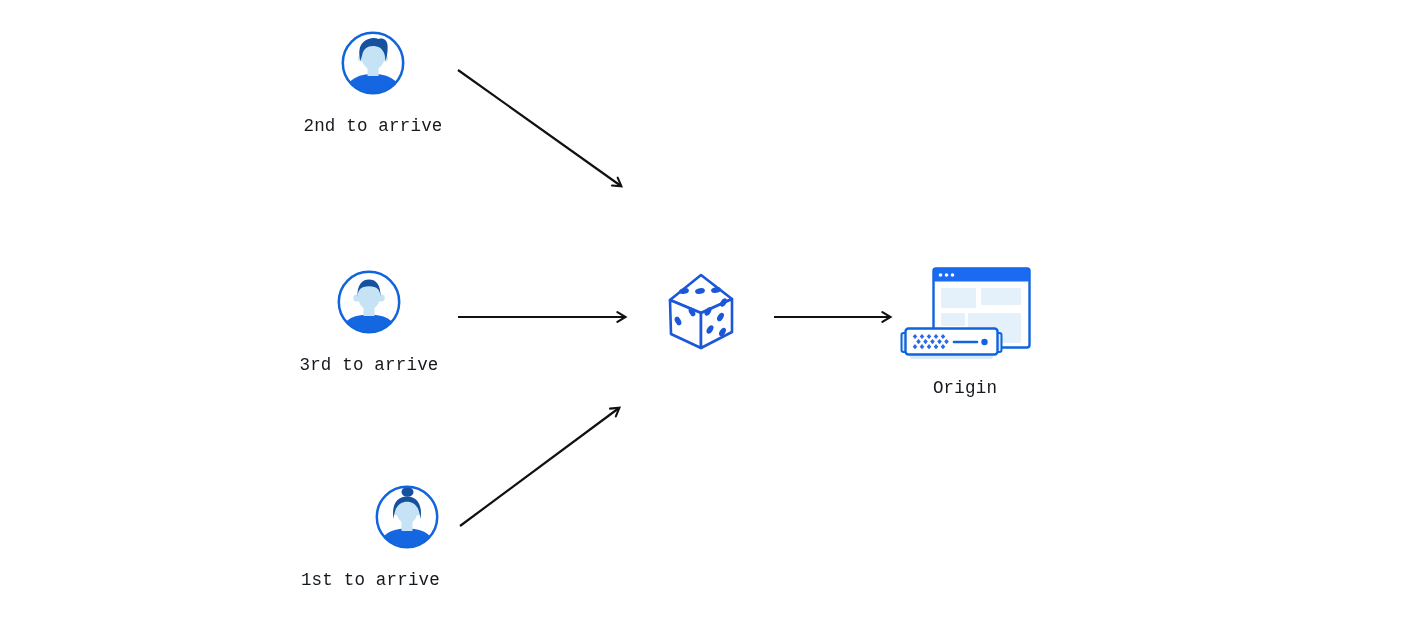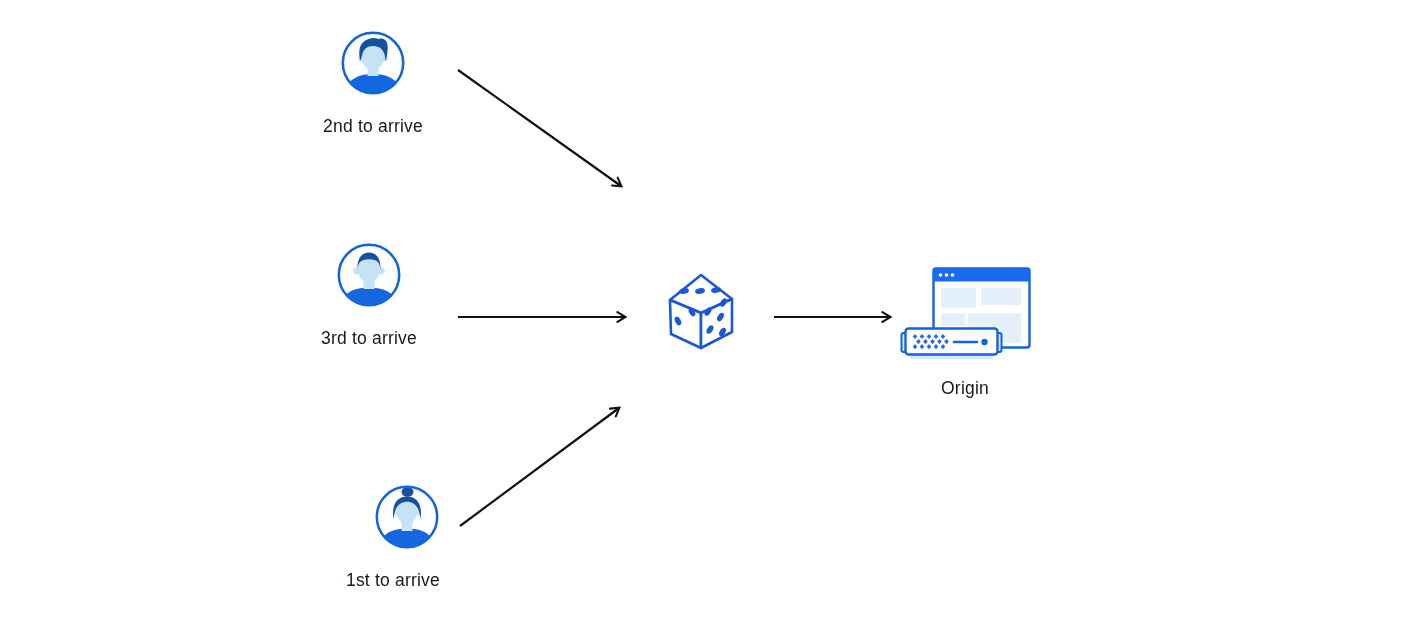--- a/index.html
+++ b/index.html
@@ -15,20 +15,21 @@
     position: absolute;
     left: 0; top: 0;
     width: 1405px; height: 633px;
     pointer-events: none;
   }
   .node {
     position: absolute;
     display: flex;
     flex-direction: column;
     align-items: center;
+    font-family: Liberation Mono, monospace;
   }
   .node .label {
     margin-top: 21px;
     font-size: 17.5px;
     line-height: 19px;
     color: #15181d;
     letter-spacing: 0.2px;
     white-space: nowrap;
   }
   .node.origin .label {
@@ -66,21 +67,21 @@
         <circle cx="21" cy="28.5" r="3" fill="#c6e3f5"></circle>
         <circle cx="45" cy="28.5" r="3" fill="#c6e3f5"></circle>
         <ellipse cx="33" cy="26.5" rx="11.5" ry="13.5" fill="#c6e3f5"></ellipse>
         <path d="M20.5,31 C18.5,24 18.5,15.5 24,11.5 C28,8.2 34,7 38.5,9 C43.5,7.5 47,10.5 47.5,15 C48,20.5 47,27 45.5,31 C45.2,21.5 41.5,17 35.5,16.2 C28.5,15.2 23.5,18.5 22.3,24.5 C21.8,26.7 21,28.8 20.5,31 Z" fill="#15519e"></path>
       </g>
       <circle cx="33" cy="33" r="30.2" fill="none" stroke="#1064dc" stroke-width="2.5"></circle>
     </svg>
     <div class="label">2nd to arrive</div>
   </div>
 
-  <div class="node" style="left:299px; top:242px; width:140px;">
+  <div class="node" style="left:299px; top:269px; width:140px;">
     <svg width="66" height="66" viewBox="0 0 66 66">
       <defs>
           <clipPath id="clipB">
             <circle cx="33" cy="33" r="29.6"></circle>
           </clipPath>
         </defs>
       <circle cx="33" cy="33" r="30.2" fill="#ffffff"></circle>
       <g clip-path="url(#clipB)">
         <path d="M3,66 C6,50.5 18,45.5 33,45.5 C48,45.5 60,50.5 63,66 Z" fill="#1467e0"></path>
         <path d="M27.5,35 h11 v12 h-11 Z" fill="#c6e3f5"></path>

